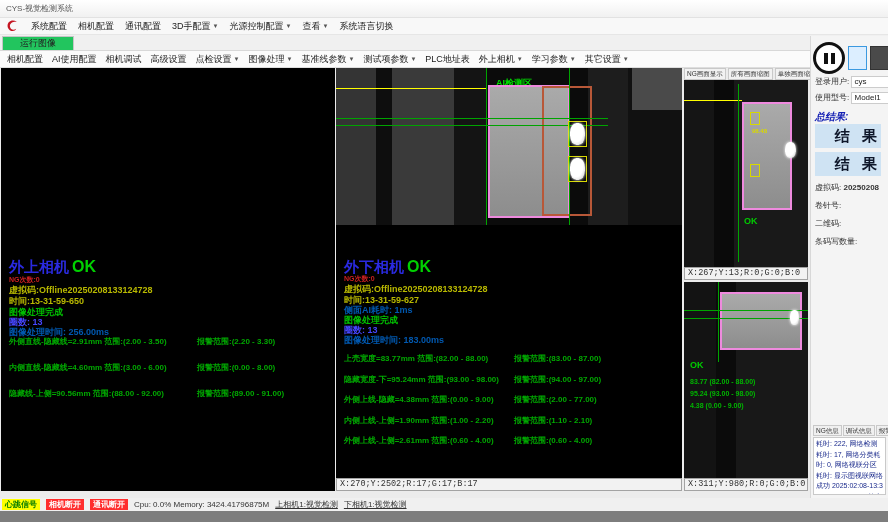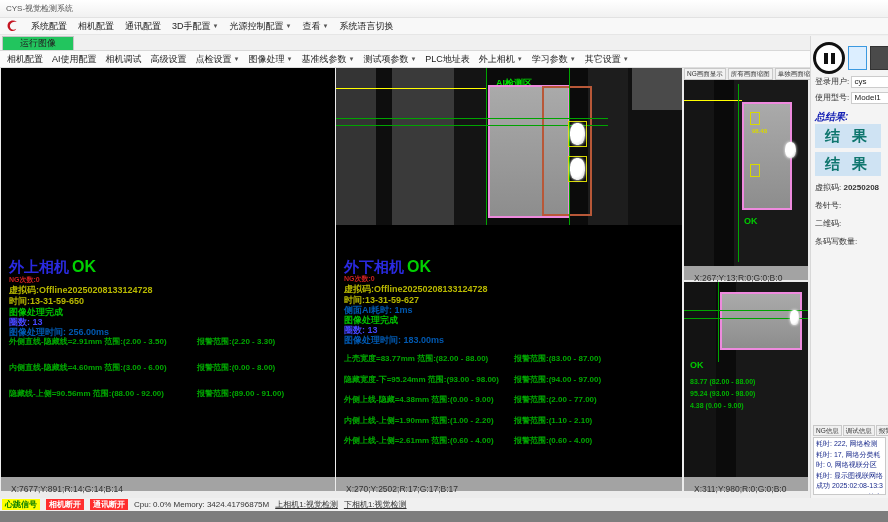--- a/index.html
+++ b/index.html
@@ -19,22 +19,22 @@
   .toolbar{position:absolute;left:0;top:51px;width:888px;height:17px;background:#fbfbfb;border-bottom:1px solid #dedede;
            display:flex;align-items:center;gap:9px;padding-left:7px;box-sizing:border-box}
   .tb-item{font-size:9px;color:#1c1c1c;white-space:nowrap}
   .caret{font-size:6px;color:#555;margin-left:2px;vertical-align:1px}
   .logo-wrap{width:16px;height:14px;display:flex;align-items:center;justify-content:center}
 
   
   .view{position:absolute;background:#000}
   #view-left{left:1px;top:68px;width:334px;height:423px}
   #view-right{left:336px;top:68px;width:346px;height:423px}
-  .coordbar{position:absolute;left:0;bottom:0;width:100%;height:13px;background:#f2f2f2;border:7px solid #a3a3a3;
-            box-sizing:border-box;font-family:Liberation Sans, sans-serif;font-size:8.5px;color:#333;line-height:11px;padding-left:3px}
+  .coordbar{position:absolute;left:0;bottom:0;width:100%;height:13px;background:#f2f2f2;border:1px solid #a3a3a3;
+            box-sizing:border-box;font-family:Liberation Mono, monospace;font-size:8.5px;color:#333;line-height:11px;padding-left:3px}
   .scene{position:absolute;left:0;top:0;overflow:hidden}
   .scene-left{width:334px;height:172px;background:linear-gradient(90deg,#1b1b1b 0px,#1b1b1b 92px,#090909 92px,#090909 138px,
               #161616 138px,#161616 262px,#0c0c0c 262px,#0c0c0c 296px,#3d3d3d 296px,#3d3d3d 326px,#101010 326px)}
   .scene-right{width:346px;height:157px;background:linear-gradient(90deg,#343434 0px,#343434 40px,#0e0e0e 40px,#0e0e0e 56px,
                #3a3a3a 56px,#3a3a3a 118px,#141414 118px,#141414 150px,#0b0b0b 150px,#0b0b0b 252px,#1d1d1d 252px,#1d1d1d 292px,#111 292px)}
   .hline,.vline{position:absolute}
   .ln-y{background:#ffff00}
   .ln-g{background:#00a400}
   .block{position:absolute;border:2px solid #ee8ade;background:linear-gradient(180deg,#aaaaaa,#8d8d8d);box-sizing:border-box}
   .rect-blue{position:absolute;border:2px solid #2424e8;box-sizing:border-box}
@@ -83,22 +83,22 @@
   .sq-btn{width:17px;height:22px;border:1px solid #999;background:#ececec;display:flex;align-items:center;justify-content:center}
   .sq-btn.sel{border:1px solid #3b99e0;background:#dceeff}
   .sq-btn.dark{background:#4a4a4a;border:1px solid #333}
   .p-icon{display:block}
   .p-head{width:6px;height:6px;border-radius:50%;background:#222;margin:0 auto}
   .p-body{width:12px;height:6px;border-radius:6px 6px 0 0;background:#222;margin-top:1px}
   .dark .p-head,.dark .p-body{background:#ddd}
   .fld{position:absolute;left:4px;font-size:8px;color:#333;white-space:nowrap}
   .fld .val{display:inline-block;background:#fff;border:1px solid #ccc;padding:0 2px;min-width:32px;font-size:8px;color:#222;line-height:10px}
   .total-label{position:absolute;left:4px;top:74px;font-size:10px;font-weight:bold;font-style:italic;color:#1420b4}
-  .result-box{position:absolute;left:4px;width:66px;height:24px;background:#cfe3f3;color:#0f766e;font-size:15px;font-weight:bold;
-              text-align:center;line-height:24px;letter-spacing:4px}
+  .result-box{position:absolute;left:4px;width:66px;height:24px;background:#cfe3f3;color:#0f172a;font-size:15px;font-weight:bold;
+              text-align:right;line-height:24px;letter-spacing:4px}
   .info-tabs{position:absolute;top:389px;left:2px;display:flex;gap:1px}
   .itab{font-size:6.5px;border:1px solid #c9c9c9;background:#f0f0f0;color:#333;padding:0 2px;line-height:9px;white-space:nowrap}
   .info-box{position:absolute;top:401px;left:2px;width:73px;height:58px;background:#fff;border:1px solid #c9c9c9;
             font-size:7px;color:#1a2a8c;line-height:1.5;padding:1px 2px;overflow:hidden;box-sizing:border-box;word-break:break-all}
 
   
   #statusbar{position:absolute;left:0;top:498px;width:888px;height:13px;background:#f0f0f0;display:flex;align-items:center;gap:6px;padding-left:2px;box-sizing:border-box}
   .badge{font-size:8px;font-weight:bold;padding:0 3px;line-height:11px;white-space:nowrap}
   .b-yellow{background:#ffff00;color:#007a00}
   .b-red{background:#ff2e2e;color:#fff}
@@ -155,21 +155,20 @@
   <span class="tl c-yellow" style="top:216px">虚拟码:Offline20250208133124728</span>
   <span class="tl c-yellow" style="top:227px">时间:13-31-59-650</span>
   <span class="tl c-green" style="top:238px">图像处理完成</span>
   <span class="tl c-blue" style="top:248px">圈数: 13</span>
   <span class="tl c-teal" style="top:258px">图像处理时间: 256.00ms</span>
   <div class="meas meas-left" style="top:262px">
     <div class="mrow"><span class="mtext">外侧直线-隐藏线=2.91mm 范围:(2.00 - 3.50)</span><span class="malarm">报警范围:(2.20 - 3.30)</span></div>
     <div class="mrow"><span class="mtext">内侧直线-隐藏线=4.60mm 范围:(3.00 - 6.00)</span><span class="malarm">报警范围:(0.00 - 8.00)</span></div>
     <div class="mrow"><span class="mtext">隐藏线-上侧=90.56mm 范围:(88.00 - 92.00)</span><span class="malarm">报警范围:(89.00 - 91.00)</span></div>
   </div>
-  <div class="coordbar">X:7677;Y:891;R:14;G:14;B:14</div>
 </div>
 
 <div class="view" id="view-right">
   <div class="scene scene-right">
     <div class="hline ln-y" style="left:0;top:20px;width:150px;height:1px"></div>
     <span class="ai-label" style="left:160px;top:9px">AI检测区</span>
     <div class="block" style="left:152px;top:17px;width:82px;height:133px"></div>
     <div class="rect-orange" style="left:206px;top:18px;width:50px;height:130px"></div>
     <div class="vline ln-g" style="left:150px;top:0;width:1px;height:157px"></div>
     <div class="vline ln-g" style="left:233px;top:0;width:1px;height:157px"></div>

